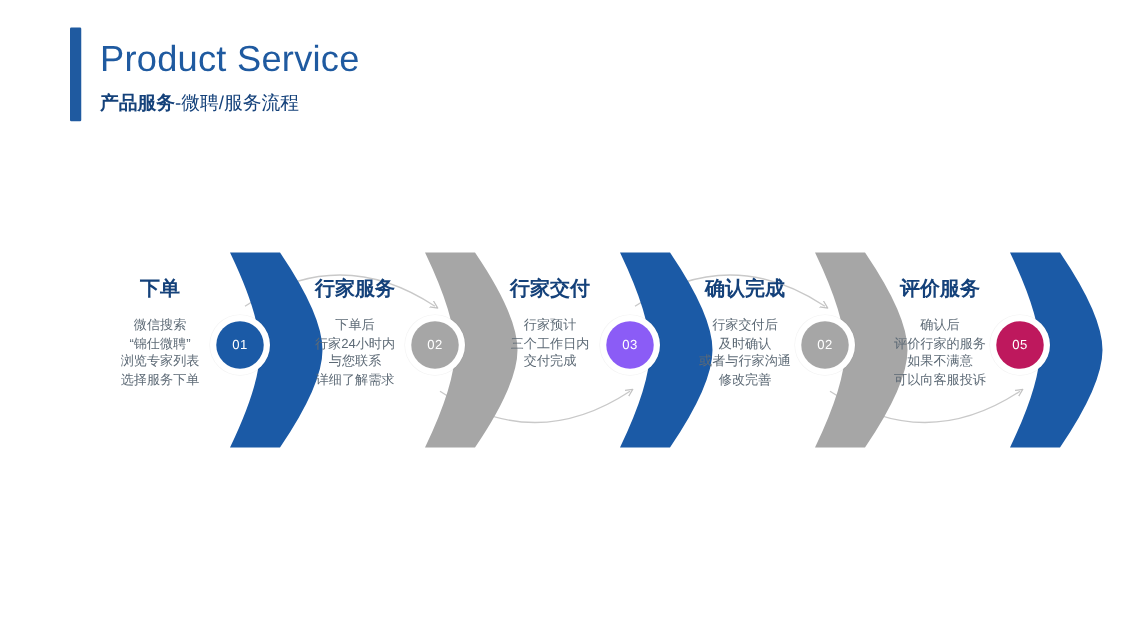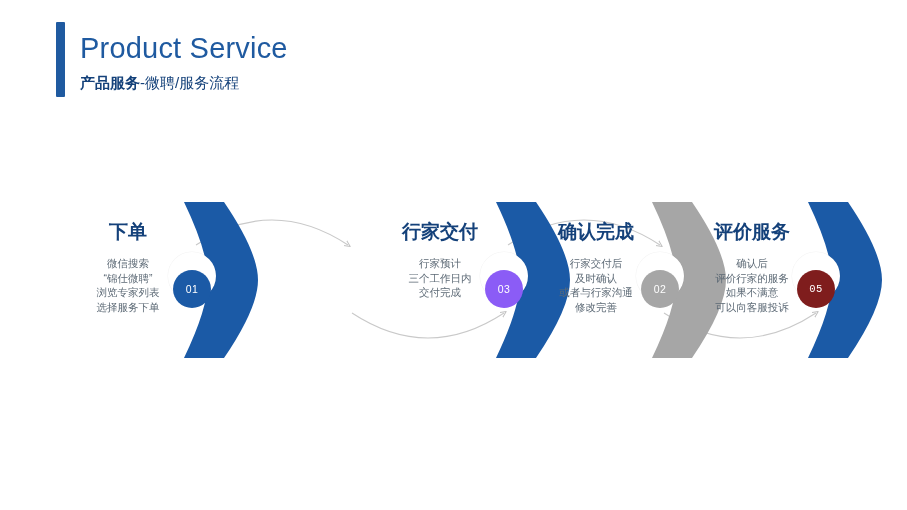--- a/index.html
+++ b/index.html
@@ -86,27 +86,26 @@
     height: 180px;
   }
   .step-text {
     position: absolute;
     left: 0;
     top: 34px;
     width: 112px;
     text-align: center;
   }
   .step-title {
-    font-size: 19px;
+    font-size: 16px;
     font-weight: 700;
     color: #14417a;
     line-height: 1;
     margin-bottom: 13px;
     white-space: nowrap;
-    font-family: Liberation Mono, monospace;
   }
   .step-lines {
     font-size: 10.5px;
     color: #5d6a76;
     line-height: 14.5px;
     font-weight: 400;
   }
   .step-line {
     white-space: nowrap;
   }
@@ -137,21 +136,21 @@
   .badge-ring {
     position: absolute;
     inset: 0;
     border-radius: 50%;
     background: #ffffff;
     box-shadow: 0 0 0 0.5px rgba(0,0,0,0.05);
   }
   .badge-disc {
     position: absolute;
     left: 5px;
-    top: 18px;
+    top: 5px;
     width: 38px;
     height: 38px;
     border-radius: 50%;
     display: flex;
     align-items: center;
     justify-content: center;
   }
   .badge-num {
     font-size: 10.5px;
     color: #ffffff;
@@ -205,20 +204,42 @@
       </svg>
     </div>
     <div class="badge">
       <div class="badge-ring"></div>
       <div class="badge-disc" style="background:#1b5aa6;">
         <span class="badge-num">01</span>
       </div>
     </div>
   </div>
 
+  <div class="step" style="left:228px;">
+    <div class="step-text">
+      <div class="step-title">行家服务</div>
+      <div class="step-lines">
+        <div class="step-line">下单后</div>
+        <div class="step-line">行家24小时内</div>
+        <div class="step-line">与您联系</div>
+        <div class="step-line">详细了解需求</div>
+      </div>
+    </div>
+    <div class="chevron-wrap">
+      <svg class="chevron-svg" viewBox="0 0 84 156" preserveAspectRatio="none">
+        <path d="M6 0 L46 0 Q80 50 80 78 Q80 106 46 156 L6 156 Q30 106 30 78 Q30 50 6 0 Z" fill="#a6a6a6"></path>
+      </svg>
+    </div>
+    <div class="badge">
+      <div class="badge-ring"></div>
+      <div class="badge-disc" style="background:#a6a6a6;">
+        <span class="badge-num">02</span>
+      </div>
+    </div>
+  </div>
 
   <div class="step" style="left:384px;">
     <div class="step-text">
       <div class="step-title">行家交付</div>
       <div class="step-lines">
         <div class="step-line">行家预计</div>
         <div class="step-line">三个工作日内</div>
         <div class="step-line">交付完成</div>
       </div>
     </div>
@@ -268,19 +289,19 @@
         <div class="step-line">可以向客服投诉</div>
       </div>
     </div>
     <div class="chevron-wrap">
       <svg class="chevron-svg" viewBox="0 0 84 156" preserveAspectRatio="none">
         <path d="M6 0 L46 0 Q80 50 80 78 Q80 106 46 156 L6 156 Q30 106 30 78 Q30 50 6 0 Z" fill="#1b5aa6"></path>
       </svg>
     </div>
     <div class="badge">
       <div class="badge-ring"></div>
-      <div class="badge-disc" style="background:#7f1d1d;font-family:Liberation Mono, monospace;">
+      <div class="badge-disc" style="background:#be185d;">
         <span class="badge-num">05</span>
       </div>
     </div>
   </div>
 
 </div>
 
 </body></html>

